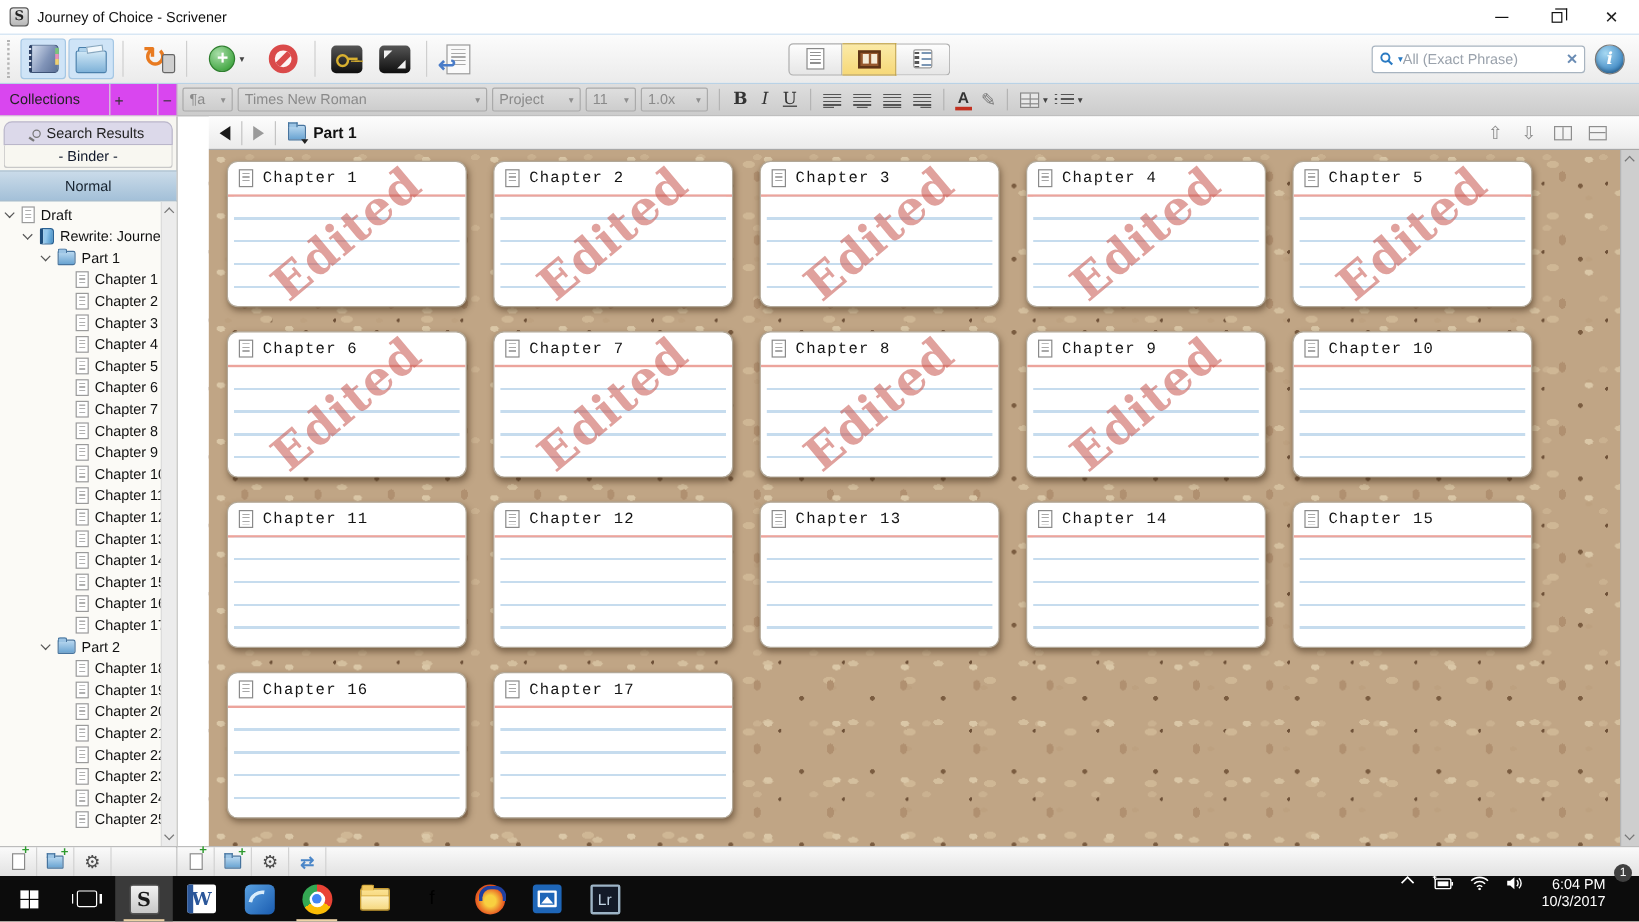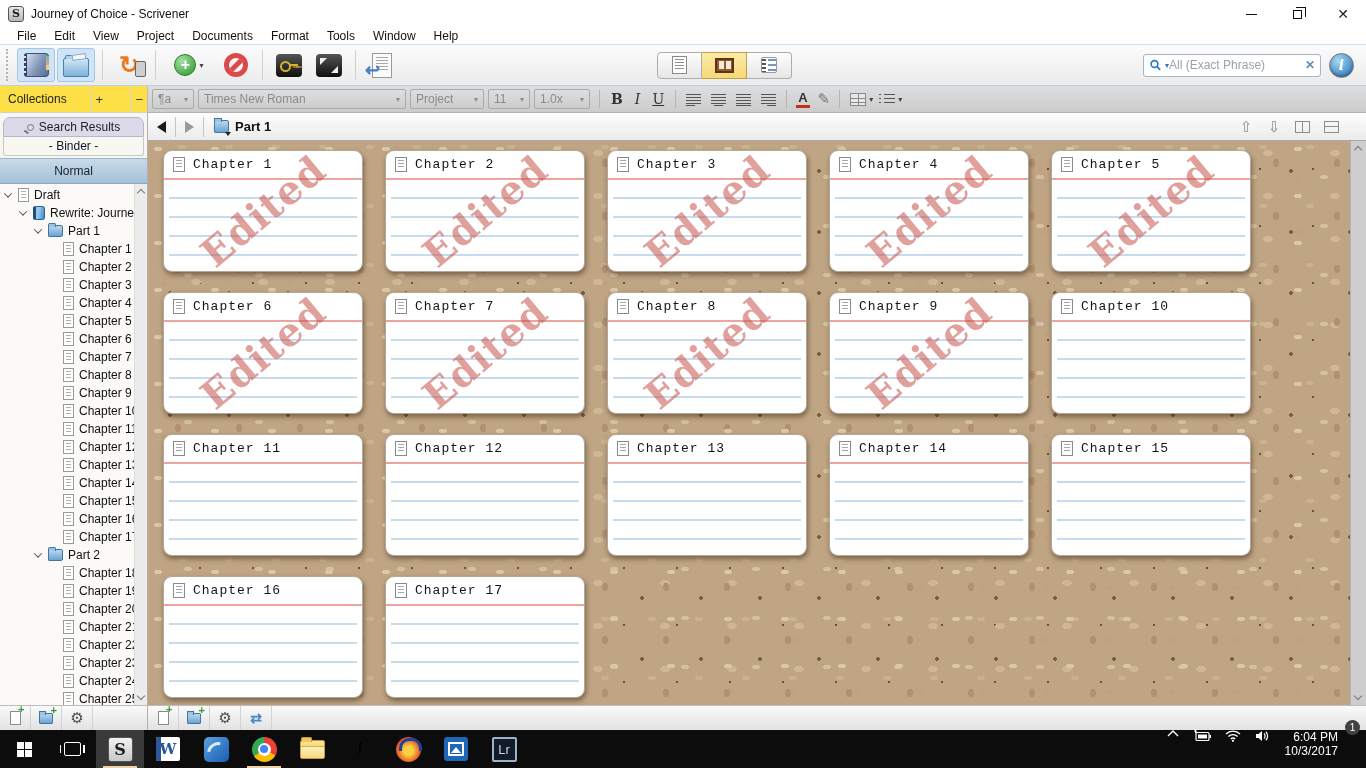--- a/index.html
+++ b/index.html
@@ -62,40 +62,40 @@
 
   #search-wrap { margin-left:auto; display:flex; align-items:center; }
   #search-box { width:178px; height:23px; background:#fff; border:1px solid #a8b4c0; border-radius:3px; display:flex; align-items:center; padding:0 5px; }
   #search-input { border:none; outline:none; flex:1; font-size:12px; color:#333; min-width:0; background:transparent; }
   #search-input::placeholder { color:#9aa2ac; }
   .ic-clear { color:#6a8cb4; font-size:12px; font-weight:bold; }
   .ic-info { width:25px; height:25px; margin:0 8px; border-radius:50%; background:radial-gradient(circle at 35% 28%,#a6d8f2,#3e88c4 75%); border:1px solid #777; color:#fff; font:bold italic 14px/23px "DejaVu Serif",serif; text-align:center; box-shadow:inset 0 -2px 3px rgba(0,0,0,.25); }
 
   
   #row-format { height:27px; flex:0 0 auto; display:flex; }
-  #collections-bar { width:148px; background:#fde047; border-right:1px solid #bcbcbc; border-bottom:1px solid #d0d0d0; display:flex; align-items:stretch; font-size:12px;gap:24px; }
+  #collections-bar { width:148px; background:#d946ef; border-right:1px solid #bcbcbc; border-bottom:1px solid #d0d0d0; display:flex; align-items:stretch; font-size:12px;gap:24px; }
   #collections-label { flex:1; padding-left:8px; color:#222; align-self:center; }
   .coll-btn { width:24px; display:flex; align-items:center; justify-content:center; border-left:1px solid #d6d6d6; color:#333; font-size:13px; }
   #formatbar { flex:1; background:linear-gradient(#dedede,#cccccc); border-bottom:1px solid #b2b2b2; display:flex; align-items:center; padding:0 4px; }
   .fmt-dd { height:20px; background:linear-gradient(#dedede,#cdcdcd); border:1px solid #aaa; border-radius:2px; color:#8a8a8a; font-size:12px; display:flex; align-items:center; padding:0 5px; margin-right:4px; }
   .fmt-dd .caret { color:#8e8e8e; margin-left:auto; padding-left:4px; }
   .fsep { width:1px; height:18px; background:#b4b4b4; margin:0 5px; }
   .fbtn { padding:0 6px; color:#333; font-family:"DejaVu Serif",serif; font-size:14px; }
   .fbtn.b { font-weight:bold; } .fbtn.i { font-style:italic; } .fbtn.u { text-decoration:underline; }
   .al { width:15px; height:11px; margin:0 5px; background:repeating-linear-gradient(to bottom,#555 0 1px,transparent 1px 3px); position:relative; }
   .al::after { content:''; position:absolute; bottom:-1px; height:1px; background:#555; }
   .al.left::after { left:0; width:9px; } .al.center::after { left:3px; width:9px; }
   .al.just::after { left:0; width:15px; } .al.right::after { right:0; width:9px; }
   .ic-fontcolor { color:#333; font:bold 13px "Liberation Sans",sans-serif; border-bottom:3px solid #c23020; padding:0 2px; margin:0 4px; }
   .ic-highlight { color:#777; font-size:15px; margin:0 4px; transform:rotate(0deg); }
   .ic-table { width:16px; height:13px; border:1px solid #888; background:linear-gradient(#888,#888) 50% 0/1px 100% no-repeat,linear-gradient(#888,#888) 0 4px/100% 1px no-repeat,linear-gradient(#888,#888) 0 8px/100% 1px no-repeat,#e8e8e8; margin-left:5px; }
   .ic-list { width:16px; height:12px; background:repeating-linear-gradient(to bottom,#555 0 1px,transparent 1px 4px) 5px 1px/11px 10px no-repeat,repeating-linear-gradient(to bottom,#555 0 1px,transparent 1px 4px) 0 1px/2px 10px no-repeat; margin-left:6px; }
 
   
-  #main { flex:1; display:flex; min-height:0; }
+  #main { flex:1; display:flex; min-height:0;gap:26px; }
 
   
   #sidebar { width:148px; background:#f7f6f1; border-right:1px solid #b0b0b0; display:flex; flex-direction:column; min-height:0; }
   #coll-tabs { padding:4px 3px 0 3px; }
   .tab-search { height:20px; background:#dcd9ea; border:1px solid #bab6ca; border-radius:7px 7px 0 0; display:flex; align-items:center; justify-content:center; gap:5px; font-size:12px; color:#222; }
   .ic-mag-s { width:7px; height:7px; border:1.5px solid #777; border-radius:50%; position:relative; }
   .ic-mag-s::after { content:''; position:absolute; left:-4px; top:6px; width:5px; height:1.5px; background:#777; transform:rotate(35deg); }
   .tab-binder { height:19px; background:#f8f7f1; border:1px solid #c8c8c8; border-top:none; border-radius:0 0 3px 3px; display:flex; align-items:center; justify-content:center; font-size:12px; color:#0f172a; }
   #binder-header { height:26px; margin-top:2px; background:linear-gradient(#cadbe9,#a3c0d8); border-top:1px solid #9cb6cc; border-bottom:1px solid #8aa6be; display:flex; align-items:center; justify-content:center; font-size:12px; color:#16222e; }
   #tree-wrap { flex:1; position:relative; background:#fbfaf6; overflow:hidden; }
@@ -218,31 +218,20 @@
         </div>
       <div class="win-btn">
           <span class="glyph-restore"></span>
         </div>
       <div class="win-btn">
           <span class="glyph-close">✕</span>
         </div>
     </div>
   </div>
 
-  <div id="menubar">
-      <div class="menu-item">File</div>
-      <div class="menu-item">Edit</div>
-      <div class="menu-item">View</div>
-      <div class="menu-item">Project</div>
-      <div class="menu-item">Documents</div>
-      <div class="menu-item">Format</div>
-      <div class="menu-item">Tools</div>
-      <div class="menu-item">Window</div>
-      <div class="menu-item">Help</div>
-    </div>
 
   <div id="toolbar">
     <div class="drag-dots"></div>
     <div class="tb selected">
         <span class="ic-binder"></span>
       </div>
     <div class="tb selected">
         <span class="ic-collections"></span>
       </div>
     <div class="tsep"></div>

